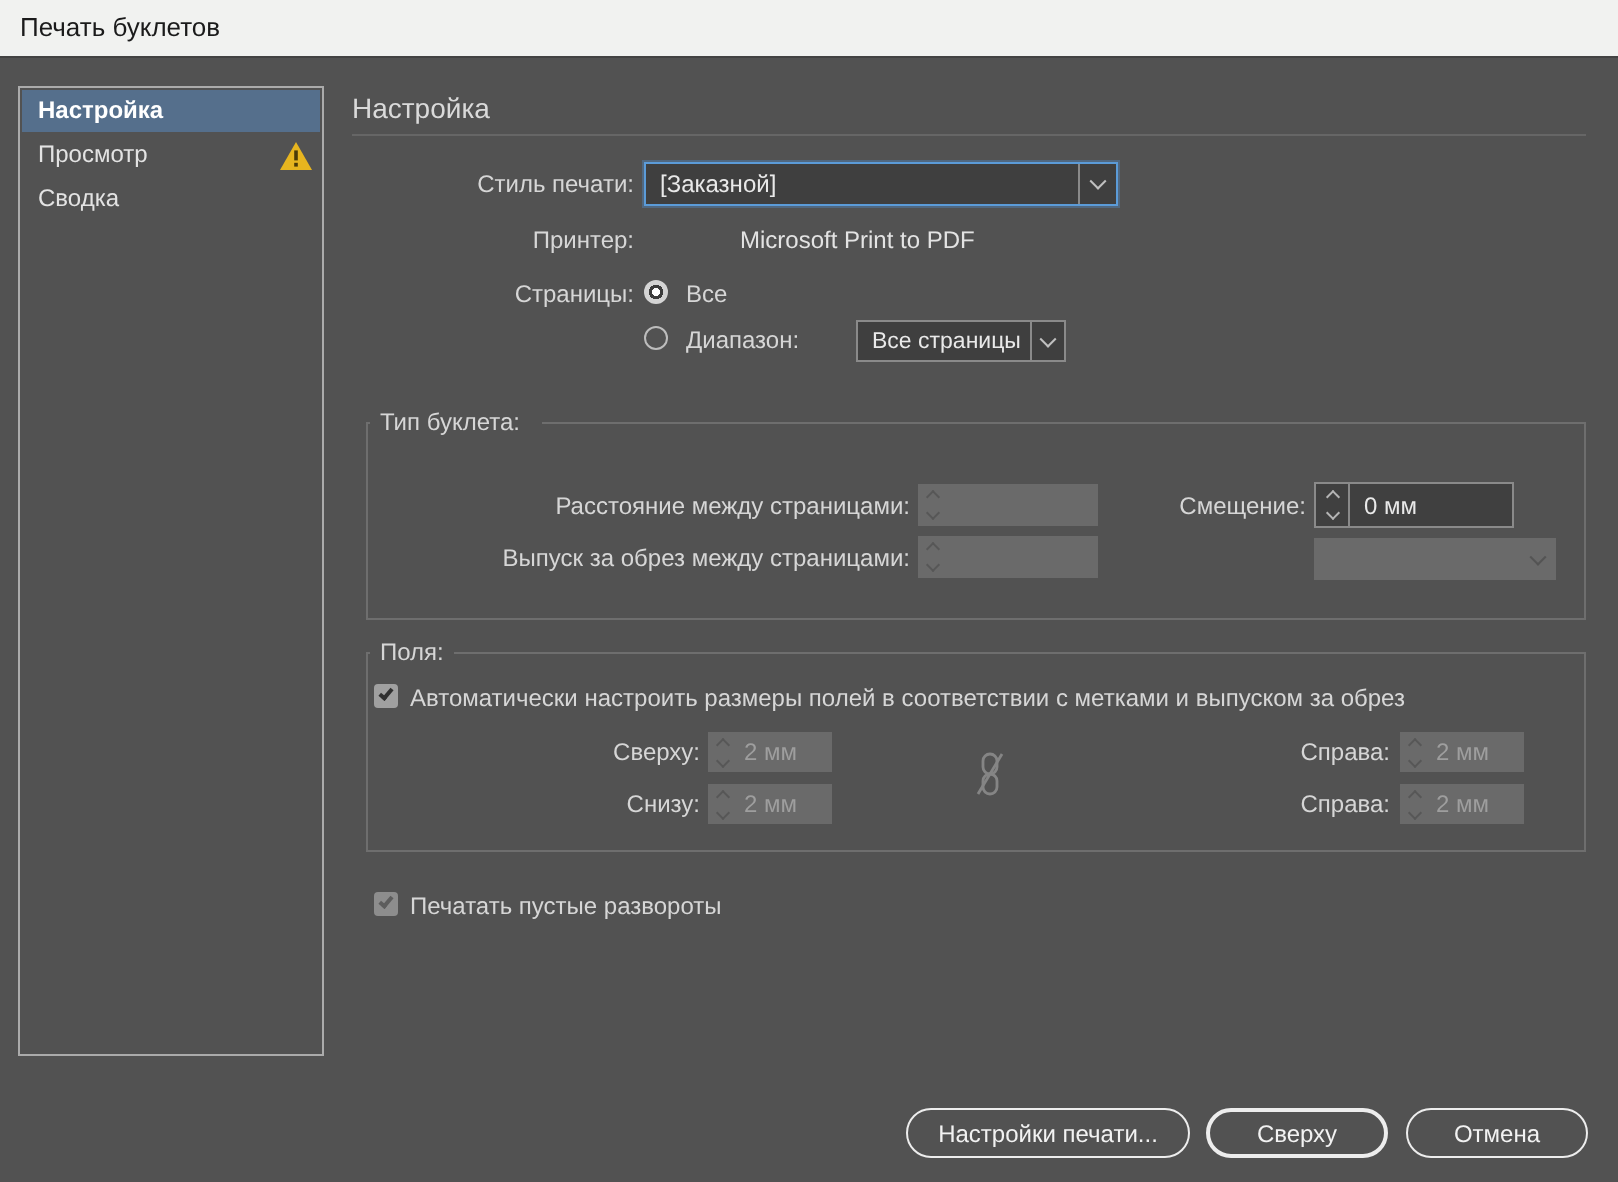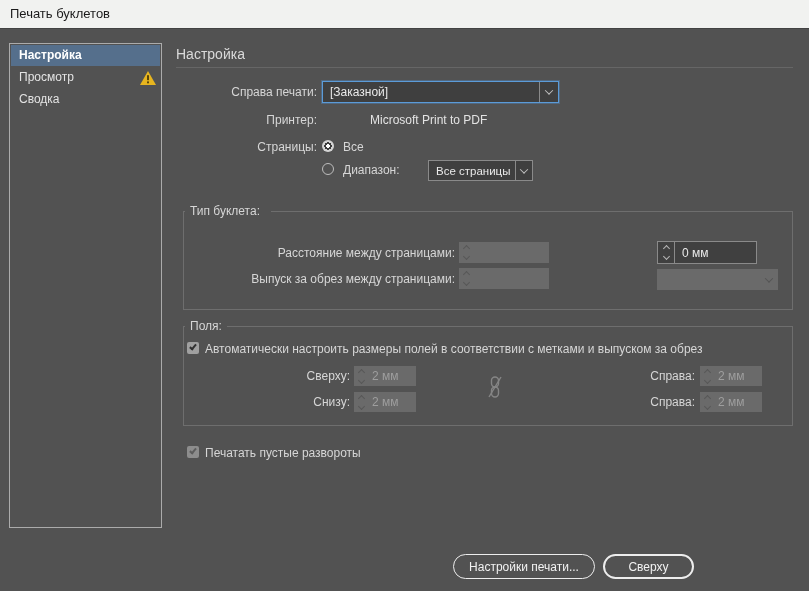--- a/index.html
+++ b/index.html
@@ -93,21 +93,21 @@
       </svg>
     </div>
     <div class="side-item">
       <span>Сводка</span>
     </div>
   </div>
 
   <div class="heading">Настройка</div>
   <div class="hrule"></div>
 
-  <div class="lbl r" style="left:176px; top:56px; width:141px;">Справа печати:</div>
+  <div class="lbl r" style="left:176px; top:56px; width:141px;">Стиль печати:</div>
   <div class="dd focused" style="left:322px; top:52px; width:237px; height:22px;">
     <span class="txt">[Заказной]</span>
     <span class="arr-cell">
         <i class="arr"></i>
       </span>
   </div>
 
   <div class="lbl r" style="left:176px; top:84px; width:141px;">Принтер:</div>
   <div class="val" style="left:322px; top:84px;margin-left:48px;">Microsoft Print to PDF</div>
 
@@ -140,20 +140,21 @@
 
   <div class="lbl r" style="left:183px; top:243px; width:272px;">Выпуск за обрез между страницами:</div>
   <div class="dis-field" style="left:459px; top:239px; width:90px; height:21px;">
     <span class="spin dim">
         <i class="u"></i>
         <i class="d"></i>
       </span>
     <span class="txt"></span>
   </div>
 
+  <div class="lbl r" style="left:480px; top:217px; width:173px;">Смещение:</div>
   <div class="spin-field" style="left:657px; top:212px; width:100px; height:23px;">
     <span class="spin-cell">
         <span class="spin">
           <i class="u"></i>
           <i class="d"></i>
         </span>
       </span>
     <span class="txt">0 мм</span>
   </div>
 
@@ -216,14 +217,15 @@
     <span class="txt">2 мм</span>
   </div>
 
   <span class="cbx dim" style="left:187px; top:417px;">
       <span class="mk"></span>
     </span>
   <div class="lbl" style="left:205px; top:417px;">Печатать пустые развороты</div>
 
   <button class="btn" style="left:453px; top:525px; width:142px;">Настройки печати...</button>
   <button class="btn default" style="left:603px; top:525px; width:91px;">Сверху</button>
+  <button class="btn" style="left:703px; top:525px; width:91px;">Отмена</button>
 
 </div>
 
 </body></html>

